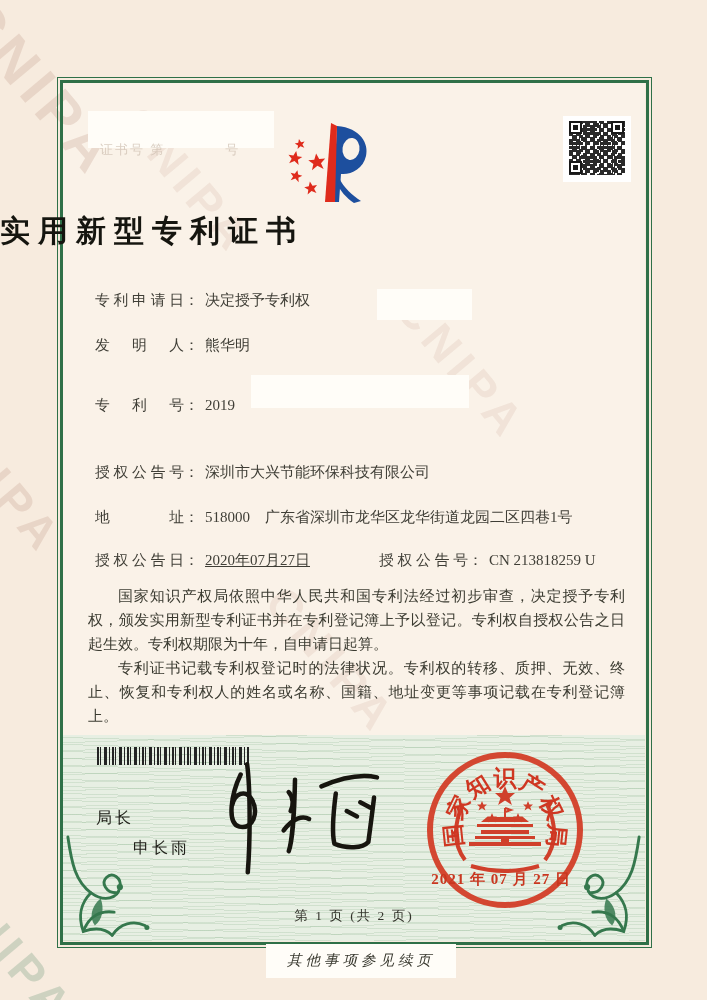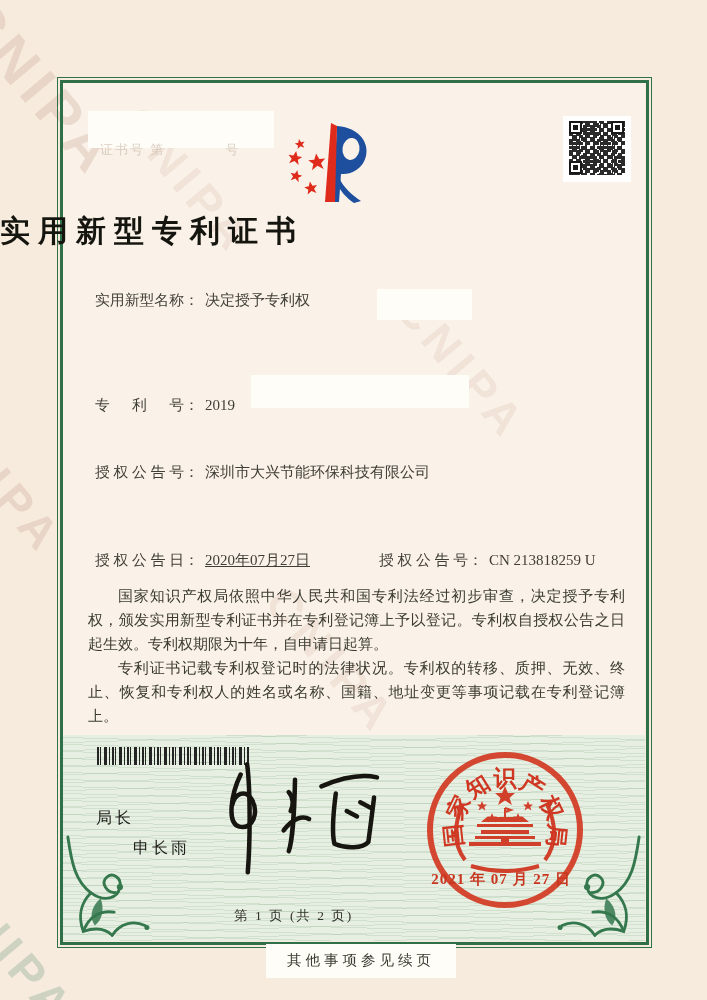--- a/index.html
+++ b/index.html
@@ -34,24 +34,24 @@
   .barcode{position:absolute;left:97px;top:747px;width:152px;height:18px;background:
     repeating-linear-gradient(90deg,#242424 0 2px,transparent 2px 3px,#242424 3px 4px,
     transparent 4px 7px,#242424 7px 10px,transparent 10px 12px,#242424 12px 13px,transparent 13px 15px);}
   .signer{position:absolute;left:96px;font-size:16px;letter-spacing:3px;color:#20201a;
           font-family:"Liberation Sans","DejaVu Sans",sans-serif;}
   .sign-svg{position:absolute;left:195px;top:758px;}
   .seal{position:absolute;left:423px;top:748px;width:164px;height:164px;}
   .seal-char{font-family:"Liberation Serif",serif;font-size:23px;font-weight:bold;fill:#cf3722;}
   .seal-date{font-size:15px;font-weight:bold;letter-spacing:1px;fill:#c9361f;
              font-family:"Liberation Serif",serif;}
-  .page-num{position:absolute;left:234px;top:907px;width:240px;font-size:13.5px;
+  .page-num{position:absolute;left:234px;top:907px;width:240px;text-align:center;font-size:13.5px;
             letter-spacing:2px;color:#33332b;}
   .cont-note{position:absolute;left:266px;top:944px;width:190px;height:34px;background:#fffdf8;
-             text-align:center;font-size:14.5px;letter-spacing:4px;color:#3a3a30;line-height:32px;}
+             text-align:center;font-size:14.5px;letter-spacing:4px;color:#3a3a30;line-height:32px;font-style:italic;}
   .qr{position:absolute;left:563px;top:116px;width:68px;height:66px;background:#fff;}
   .qr-pat{position:absolute;left:6px;top:5px;width:56px;height:54px;opacity:.92;background:
      repeating-conic-gradient(#191919 0 25%,transparent 0 50%),
      repeating-conic-gradient(#191919 0 25%,transparent 0 50%);
      background-size:7px 7px,9px 9px;background-position:0 0,3px 2px;}
   .qr-finder{position:absolute;width:9px;height:9px;border:2.5px solid #191919;background:#fff;}
   .qr-finder::after{content:"";position:absolute;inset:2px;background:#191919;}
   .logo{position:absolute;left:285px;top:118px;}
 </style>
 </head>
@@ -115,27 +115,33 @@
   <div class="qr">
     <div class="qr-pat"></div>
     <div class="qr-finder" style="left:6px;top:5px;"></div>
     <div class="qr-finder" style="left:48px;top:5px;"></div>
     <div class="qr-finder" style="left:6px;top:45px;"></div>
   </div>
 
   <div class="title">实用新型专利证书</div>
 
   <div class="frow" style="top:291px;">
-    <span class="flabel">实用新型名称</span><span class="fcolon">：</span><span>决定授予专利权</span>
+    <span class="flabel">专利申请日</span><span class="fcolon">：</span><span>决定授予专利权</span>
+  </div>
+  <div class="frow" style="top:336px;">
+    <span class="flabel">发明人</span><span class="fcolon">：</span><span>熊华明</span>
   </div>
   <div class="frow" style="top:379px;margin-top:17px;">
     <span class="flabel">专利号</span><span class="fcolon">：</span><span>2019</span>
   </div>
   <div class="frow" style="top:463px;">
     <span class="flabel">授权公告号</span><span class="fcolon">：</span><span>深圳市大兴节能环保科技有限公司</span>
+  </div>
+  <div class="frow" style="top:508px;">
+    <span class="flabel">地址</span><span class="fcolon">：</span><span>518000　广东省深圳市龙华区龙华街道龙园二区四巷1号</span>
   </div>
   <div class="frow" style="top:551px;width:530px;text-decoration:underline;">
     <span class="flabel">授权公告日</span><span class="fcolon">：</span><span>2020年07月27日</span>
     <span class="fgroup2">
       <span class="flabel">授权公告号</span><span class="fcolon">：</span><span>CN 213818259 U</span>
     </span>
   </div>
 
   <div class="redact" style="left:377px;top:289px;width:95px;height:31px;"></div>
   <div class="redact" style="left:251px;top:375px;width:218px;height:33px;"></div>

